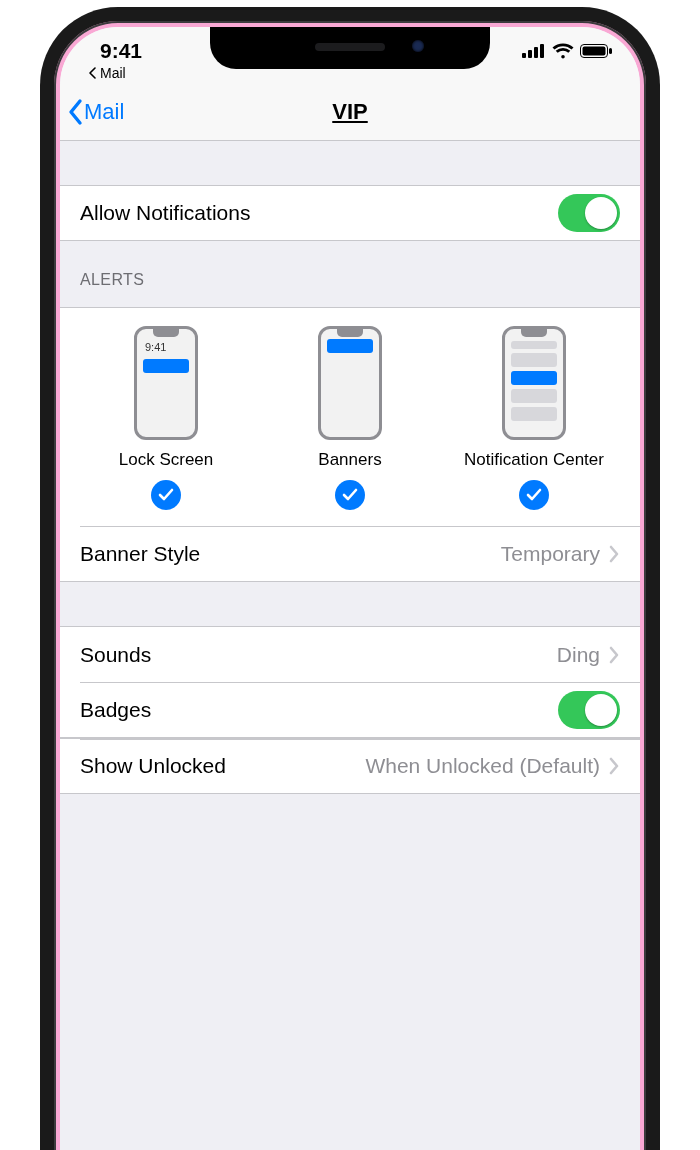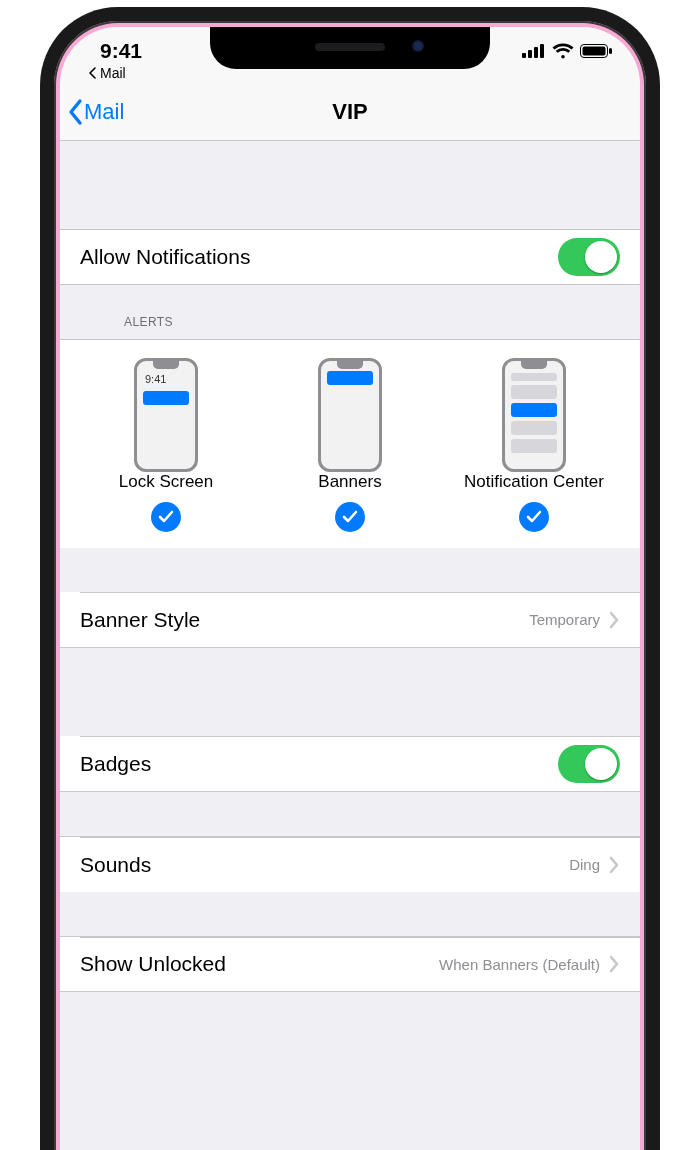--- a/index.html
+++ b/index.html
@@ -62,64 +62,63 @@
     position:absolute; right:28px; top:16px; display:flex; align-items:center; gap:6px;
   }
   .status-icons svg { display:block; }
 
   
   .navbar {
     position:relative; height:58px; background:#f8f8f8;
     border-bottom:1px solid #c7c7cb;
     display:flex; align-items:center; justify-content:center;
   }
-  .nav-title { font-size:22px; font-weight:600; color:#000; }
+  .nav-title { font-size:22px; font-weight:600; color:#000;text-decoration:underline; }
   .nav-back {
     position:absolute; left:6px; top:0; height:100%; display:flex; align-items:center;
     color:#007aff; font-size:22px;
   }
   .nav-back svg { margin-right:-2px; }
 
   
   .group-spacer { height:44px; }
   .header-label {
-    font-size:12px; color:#6d6d72; letter-spacing:0.4px;
-    padding:30px 20px 10px 20px; text-transform:uppercase;margin-left:44px;
+    font-size:16px; color:#6d6d72; letter-spacing:0.4px;
+    padding:30px 20px 18px 20px; text-transform:uppercase;
   }
 
   .cell {
     background:#fff; min-height:56px; padding:0 20px;
     display:flex; align-items:center; font-size:21px; color:#000;
     position:relative;
-    margin-top:44px;
   }
   .cell + .cell::before,
   .cell.sep-top::before {
     content:""; position:absolute; left:20px; right:0; top:0; height:1px; background:#c7c7cb;
   }
   .cell.bordered-top { border-top:1px solid #c7c7cb; }
   .cell.bordered-bottom { border-bottom:1px solid #c7c7cb; }
   .cell .spacer { flex:1; }
-  .cell .value { color:#8e8e93; font-size:15px; }
+  .cell .value { color:#8e8e93; font-size:21px; }
   .cell .chevron { margin-left:8px; color:#c7c7cc; }
 
   
   .toggle {
     width:62px; height:38px; border-radius:20px; background:#34c759; position:relative; flex:0 0 auto;
   }
   .toggle::after{
     content:""; position:absolute; right:3px; top:3px; width:32px; height:32px;
     background:#fff; border-radius:50%; box-shadow:0 1px 2px rgba(0,0,0,.3);
   }
 
   
   .alerts-panel { background:#fff; border-top:1px solid #c7c7cb; padding:18px 0 16px 0; }
   .alerts-row { display:flex; justify-content:space-around; align-items:flex-end; padding:0 14px; }
   .alert-opt { display:flex; flex-direction:column; align-items:center; width:33%; }
-  .alert-opt .label { font-size:17px; color:#000; white-space:nowrap; }
+  .alert-opt .label { font-size:17px; color:#000; margin-top:10px; white-space:nowrap; }
   .check {
     width:30px; height:30px; border-radius:50%; background:#007aff;
     display:flex; align-items:center; justify-content:center; margin-top:10px;
   }
   .mini-phone {
     width:64px; height:114px; background:#f2f2f2;
     border:3px solid #8e8e93; border-radius:12px; position:relative;
     overflow:hidden;
   }
   .mini-phone::before{
@@ -247,38 +246,38 @@
     <div class="cell sep-top bordered-bottom">
       <span>Banner Style</span>
       <span class="spacer"></span>
       <span class="value">Temporary</span>
       <svg class="chevron" width="12" height="18" viewBox="0 0 12 18">
           <path d="M3 2 L9 9 L3 16" stroke="#c7c7cc" stroke-width="2.6" fill="none" stroke-linecap="round" stroke-linejoin="round"></path>
         </svg>
     </div>
 
     <div class="group-spacer"></div>
-    <div class="cell sep-top bordered-bottom">
-      <span>Badges</span>
-      <span class="spacer"></span>
-      <div class="toggle"></div>
-    </div>
     <div class="cell bordered-top">
       <span>Sounds</span>
       <span class="spacer"></span>
       <span class="value">Ding</span>
       <svg class="chevron" width="12" height="18" viewBox="0 0 12 18">
           <path d="M3 2 L9 9 L3 16" stroke="#c7c7cc" stroke-width="2.6" fill="none" stroke-linecap="round" stroke-linejoin="round"></path>
         </svg>
     </div>
+    <div class="cell sep-top bordered-bottom">
+      <span>Badges</span>
+      <span class="spacer"></span>
+      <div class="toggle"></div>
+    </div>
 
     <div class="cell bordered-top bordered-bottom">
       <span>Show Unlocked</span>
       <span class="spacer"></span>
-      <span class="value">When Banners (Default)</span>
+      <span class="value">When Unlocked (Default)</span>
       <svg class="chevron" width="12" height="18" viewBox="0 0 12 18">
           <path d="M3 2 L9 9 L3 16" stroke="#c7c7cc" stroke-width="2.6" fill="none" stroke-linecap="round" stroke-linejoin="round"></path>
         </svg>
     </div>
     <div class="group-spacer"></div>
 
   </div>
 </div>
 
 </body></html>

